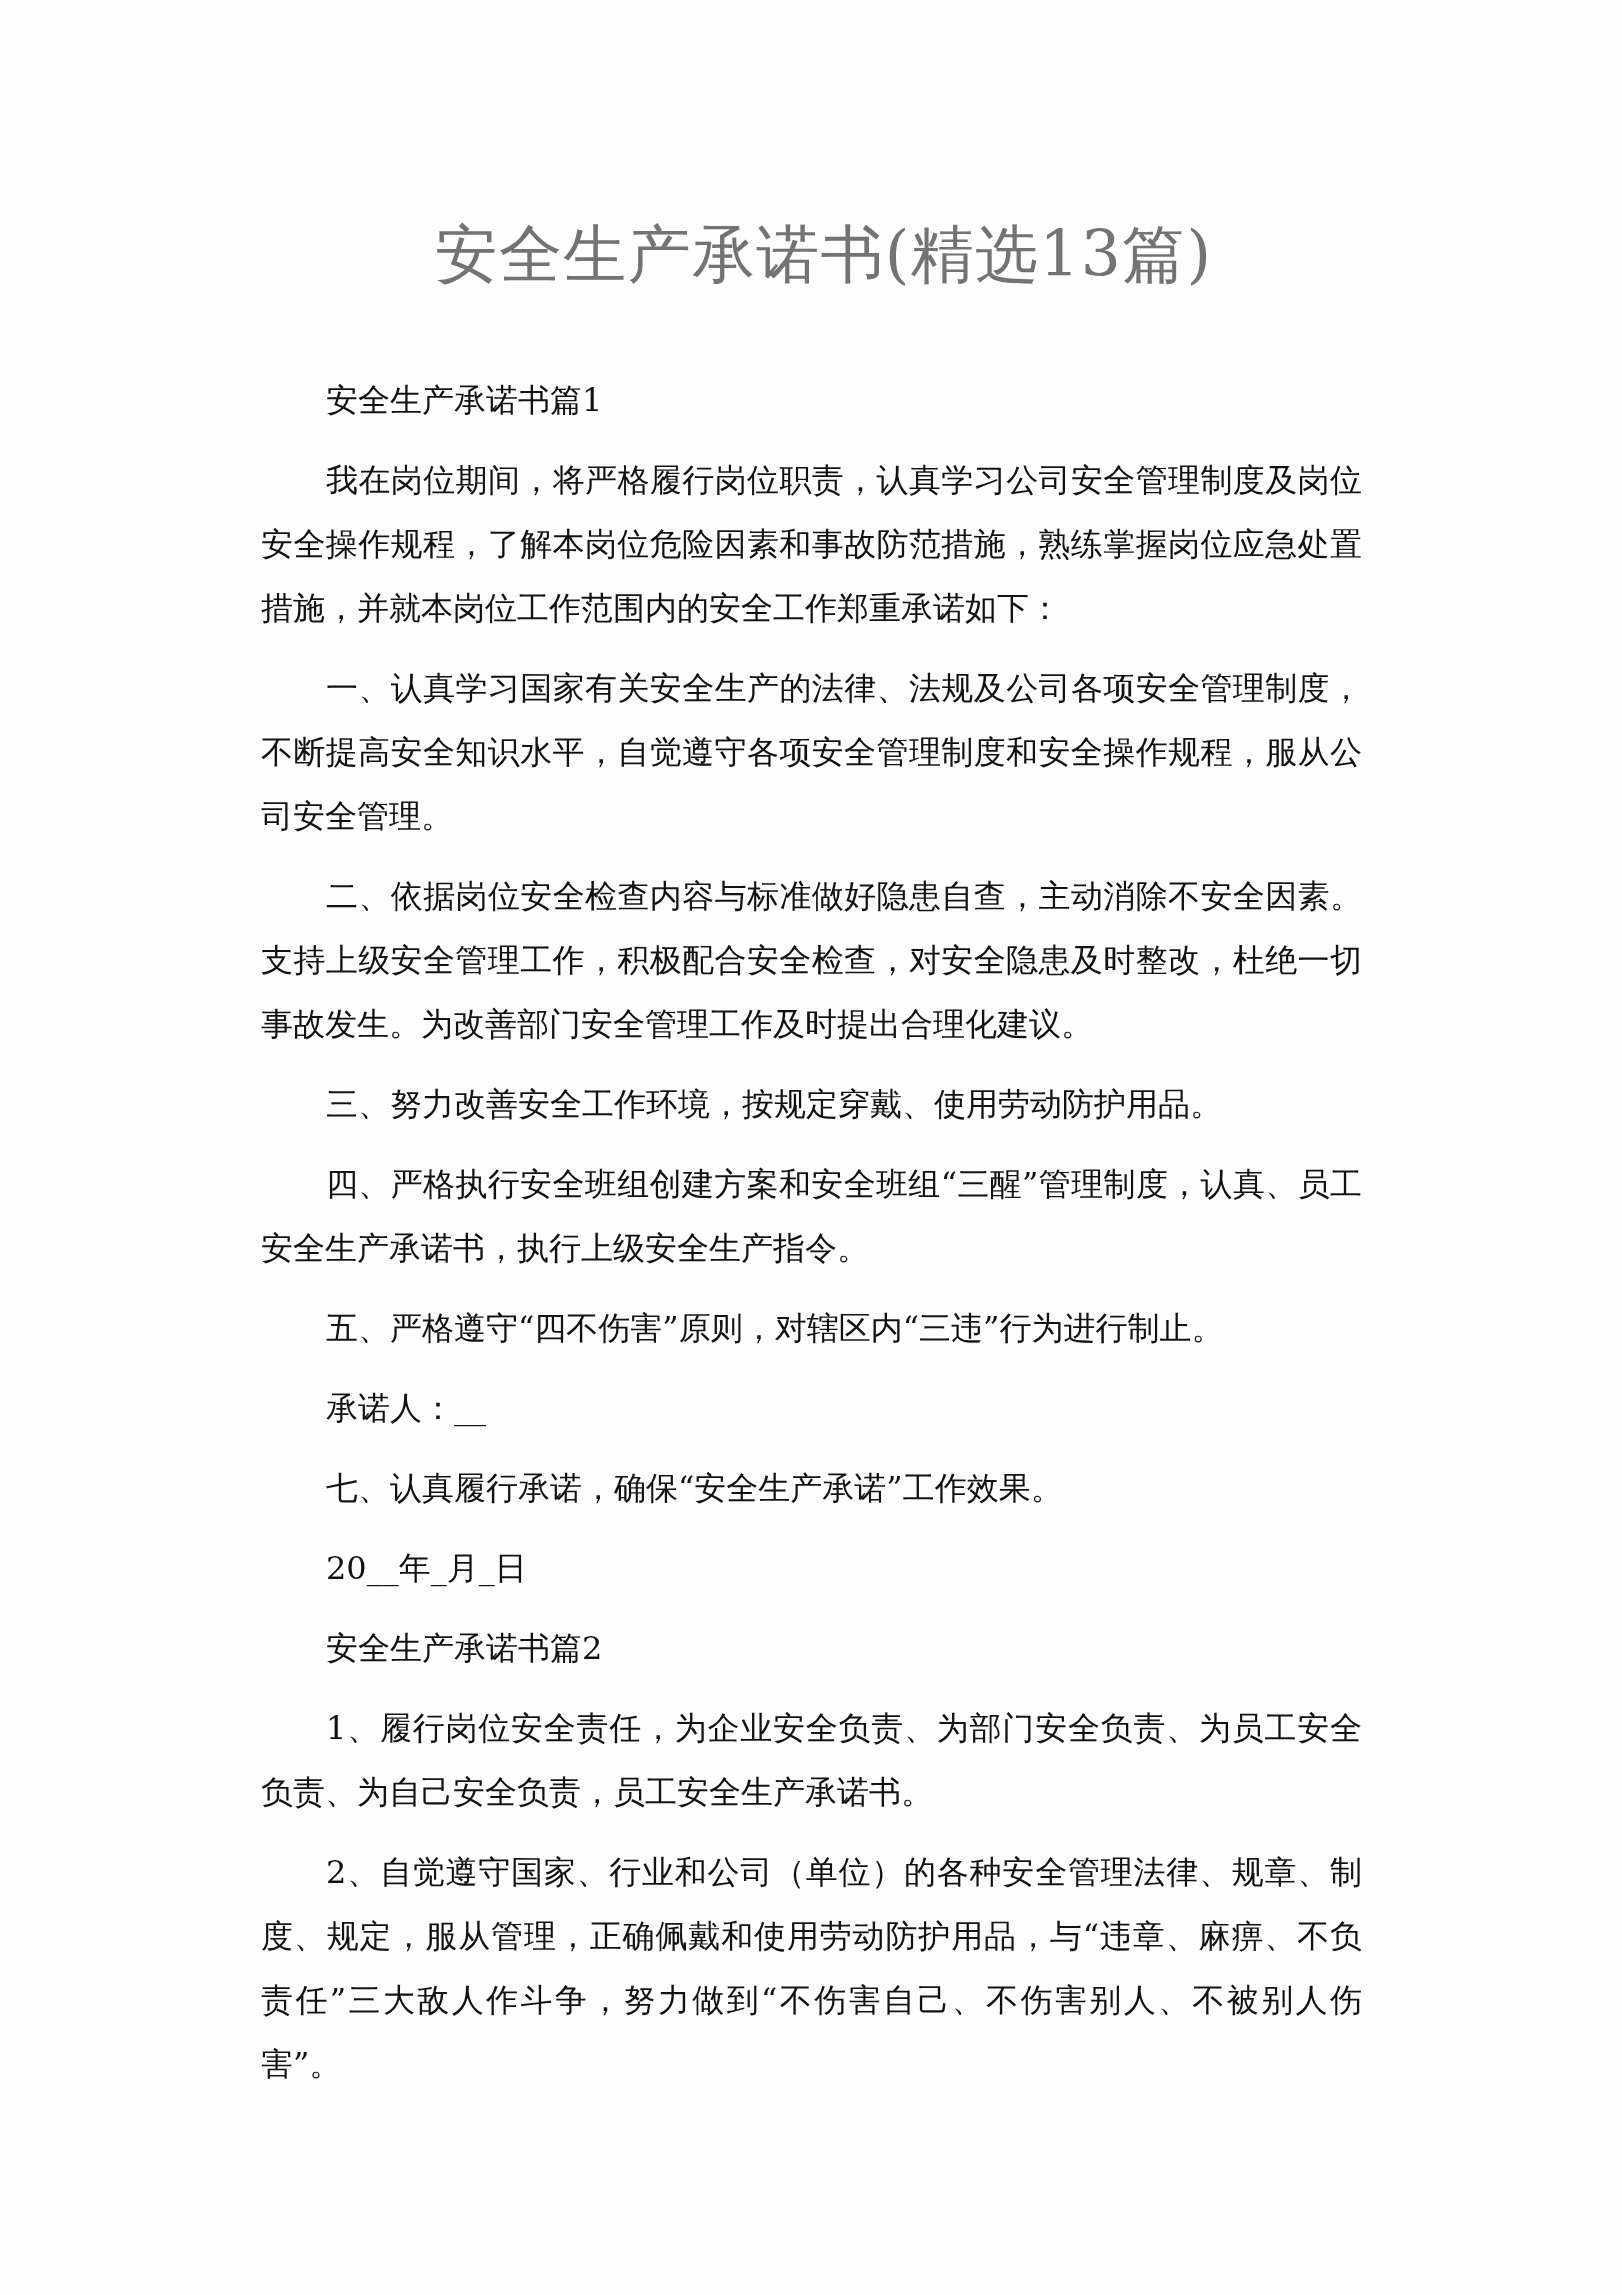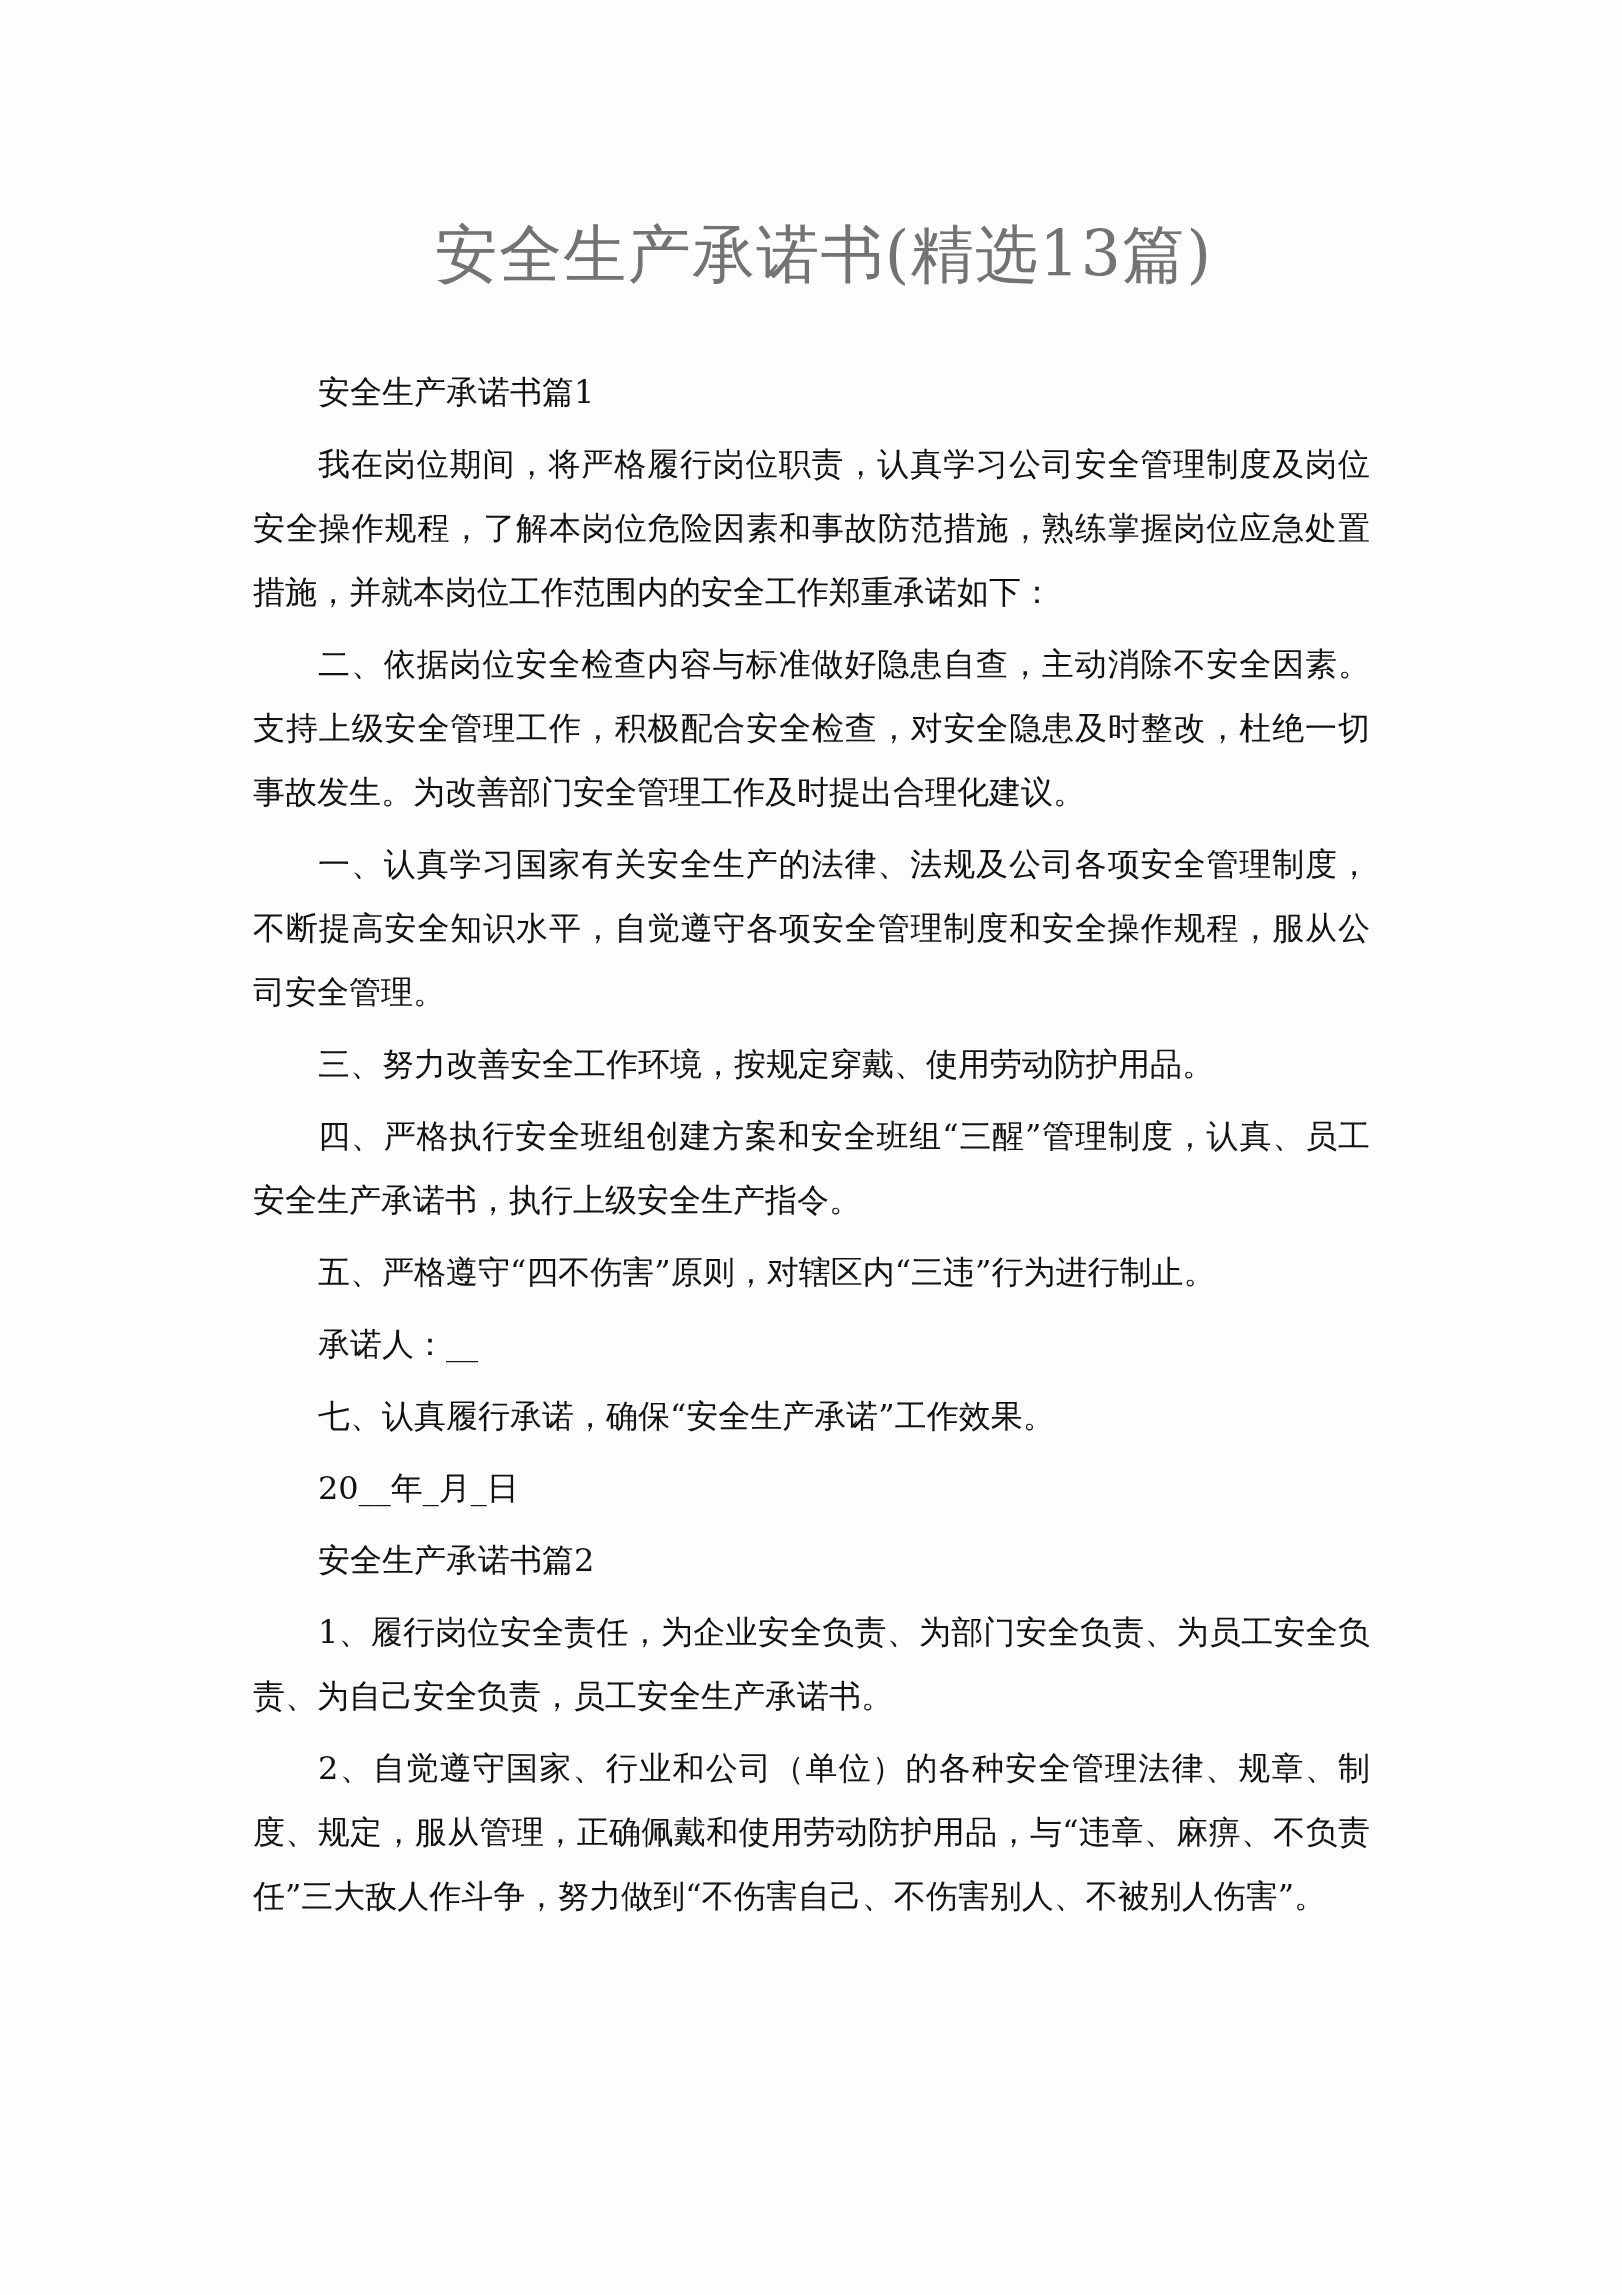--- a/index.html
+++ b/index.html
@@ -40,41 +40,41 @@
       position: absolute;
       top: 352px;
       left: 245px;
       width: 1133px;
       font-size: 32px;
       line-height: 64px;
       text-align: justify;
       text-justify: inter-character;
     }
     .body p {
-      margin: 8px;
+      margin: 16px;
       padding: 0;
       text-indent: 65px;
       word-break: break-all;
     }
     .body p.line {
       text-align: left;
     }
   </style>
 </head>
 <body>
 
 <div class="page">
   <h1 class="title">安全生产承诺书(精选13篇)</h1>
 
   <div class="body">
 
     <p class="line">安全生产承诺书篇1</p>
     <p>我在岗位期间，将严格履行岗位职责，认真学习公司安全管理制度及岗位安全操作规程，了解本岗位危险因素和事故防范措施，熟练掌握岗位应急处置措施，并就本岗位工作范围内的安全工作郑重承诺如下：</p>
+    <p>一、认真学习国家有关安全生产的法律、法规及公司各项安全管理制度，不断提高安全知识水平，自觉遵守各项安全管理制度和安全操作规程，服从公司安全管理。</p>
     <p>二、依据岗位安全检查内容与标准做好隐患自查，主动消除不安全因素。支持上级安全管理工作，积极配合安全检查，对安全隐患及时整改，杜绝一切事故发生。为改善部门安全管理工作及时提出合理化建议。</p>
-    <p>一、认真学习国家有关安全生产的法律、法规及公司各项安全管理制度，不断提高安全知识水平，自觉遵守各项安全管理制度和安全操作规程，服从公司安全管理。</p>
     <p class="line">三、努力改善安全工作环境，按规定穿戴、使用劳动防护用品。</p>
     <p>四、严格执行安全班组创建方案和安全班组“三醒”管理制度，认真、员工安全生产承诺书，执行上级安全生产指令。</p>
     <p class="line">五、严格遵守“四不伤害”原则，对辖区内“三违”行为进行制止。</p>
     <p class="line">承诺人：__</p>
     <p class="line">七、认真履行承诺，确保“安全生产承诺”工作效果。</p>
     <p class="line">20__年_月_日</p>
 
     <p class="line">安全生产承诺书篇2</p>
     <p>1、履行岗位安全责任，为企业安全负责、为部门安全负责、为员工安全负责、为自己安全负责，员工安全生产承诺书。</p>
     <p>2、自觉遵守国家、行业和公司（单位）的各种安全管理法律、规章、制度、规定，服从管理，正确佩戴和使用劳动防护用品，与“违章、麻痹、不负责任”三大敌人作斗争，努力做到“不伤害自己、不伤害别人、不被别人伤害”。</p>

